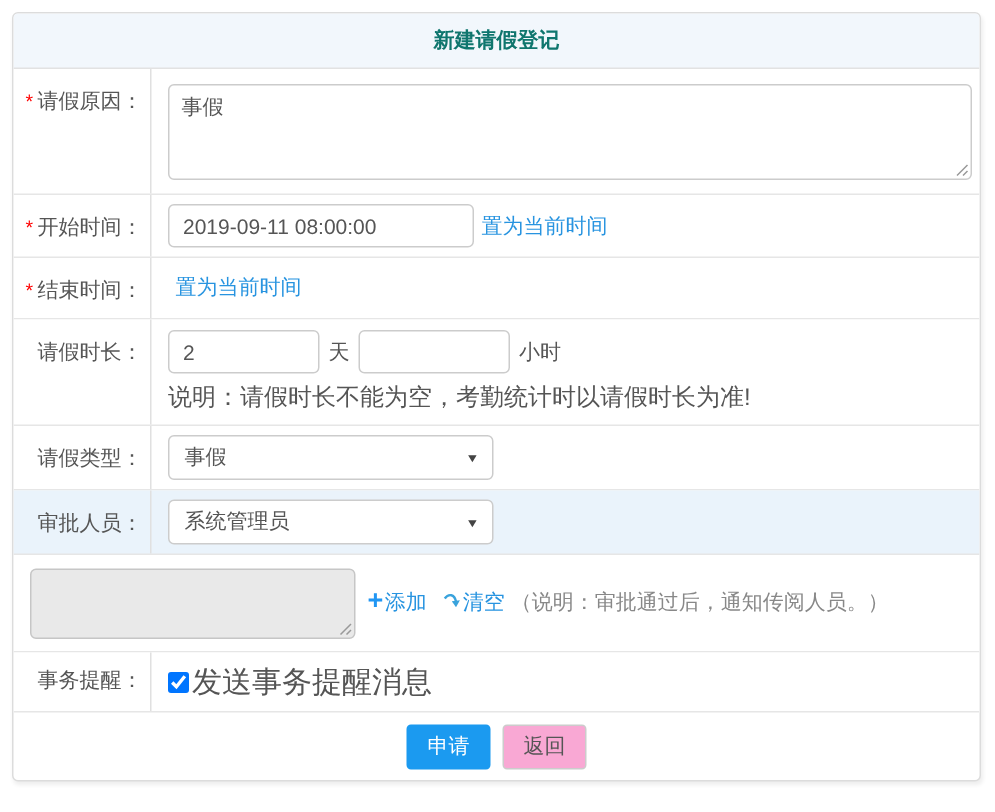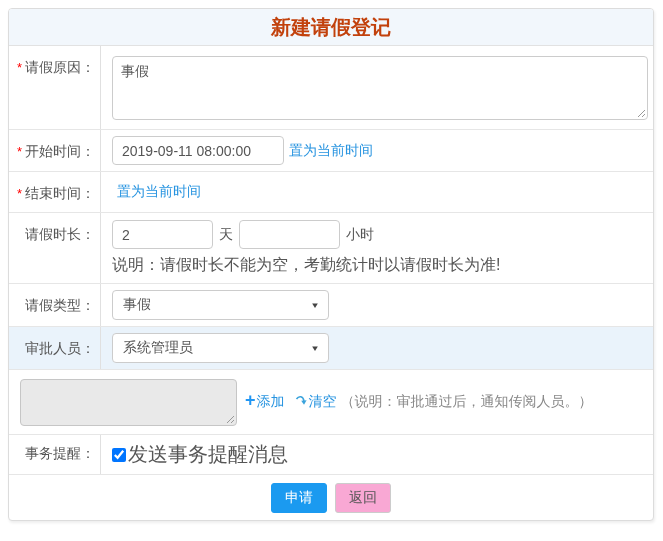--- a/index.html
+++ b/index.html
@@ -17,23 +17,23 @@
     overflow: hidden;
     background: #fff;
   }
   .card-header {
     height: 37px;
     background: #f2f7fc;
     border-bottom: 1px solid #e2e2e2;
     display: flex;
     align-items: center;
     justify-content: center;
-    font-size: 20px;
+    font-size: 14px;
     font-weight: bold;
-    color: #c2410c;
+    color: #0f766e;
   }
   .form-row {
     display: grid;
     grid-template-columns: 92px 1fr;
     border-bottom: 1px solid #e6e6e6;
     background: #fff;
   }
   .form-row.highlight { background: #eaf3fb; }
   .label-cell {
     border-right: 1px solid #e0e0e0;
@@ -80,21 +80,21 @@
     height: 29px;
     border: 1px solid #ccc;
     border-radius: 4px;
     padding: 0 9px;
     font-size: 14px;
     color: #555;
     font-family: inherit;
     outline: none;
     background: #fff;
   }
-  .date-input { width: 172px; }
+  .date-input { width: 204px; }
   .num-input  { width: 101px; }
   .unit { margin: 0 6px; color: #555; }
   .note { margin-top: 6px; font-size: 16px; color: #555; }
 
   .link {
     color: #2894e0;
     font-size: 14px;
     text-decoration: none;
     cursor: pointer;
     margin-left: 5px;

